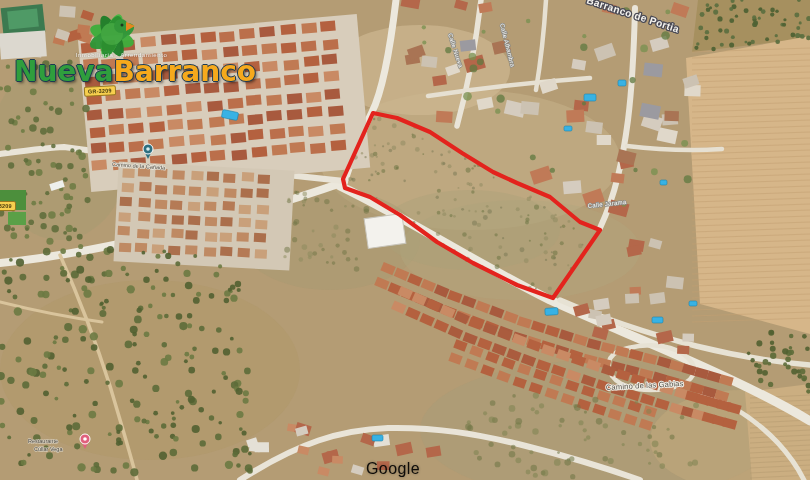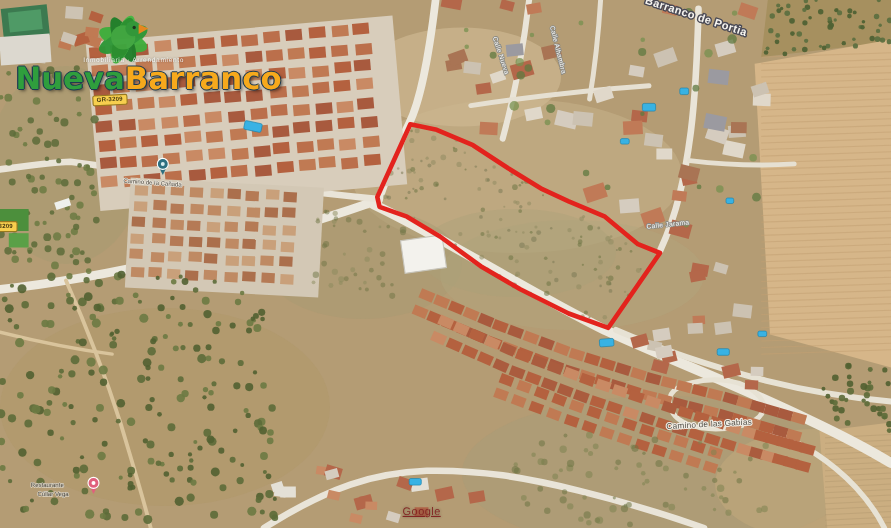--- a/index.html
+++ b/index.html
@@ -32,22 +32,22 @@
   
   .badge{
     position:absolute;background:#f7cf4e;border:1px solid #97781f;border-radius:2px;
     color:#463a10;font-size:5.5px;font-weight:bold;letter-spacing:.2px;
     padding:1px 3px;line-height:1.1;white-space:nowrap;
   }
   #badge1{left:84px;top:86px;transform:rotate(-3deg);}
   #badge2{left:-16px;top:201px;}
   
   .gwm{
-    position:absolute;left:366px;top:460px;font-size:10px;color:#7f1d1d;opacity:.92;
-    letter-spacing:.4px;text-shadow:0 0 3px rgba(0,0,0,.38);text-decoration:underline;
+    position:absolute;left:366px;top:460px;font-size:16px;color:#000000;opacity:.92;
+    letter-spacing:.4px;text-shadow:0 0 3px rgba(0,0,0,.38);
   }
 </style>
 </head>
 <body>
 
 <div id="stage">
   <svg id="map" width="810" height="480" viewBox="0 0 810 480">
       <rect x="0" y="0" width="810" height="480" fill="#b49c74"></rect>
       <ellipse cx="470" cy="160" rx="150" ry="70" fill="#c6b28a" fill-opacity="0.55"></ellipse>
       <ellipse cx="420" cy="70" rx="90" ry="45" fill="#cdb891" fill-opacity="0.7"></ellipse>

